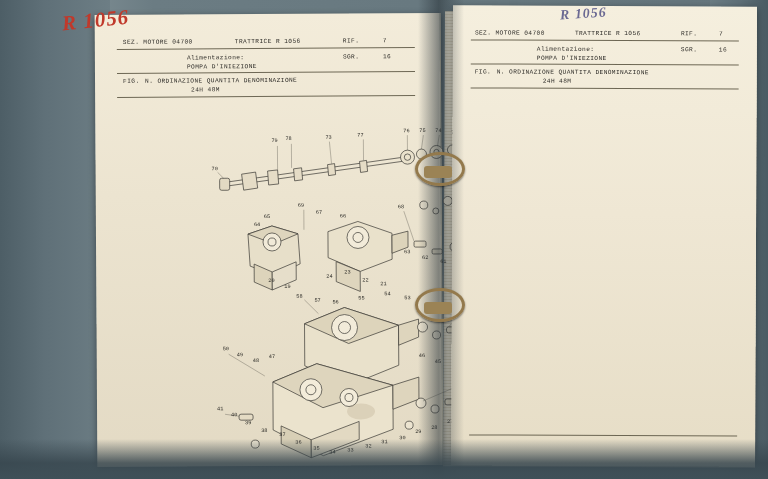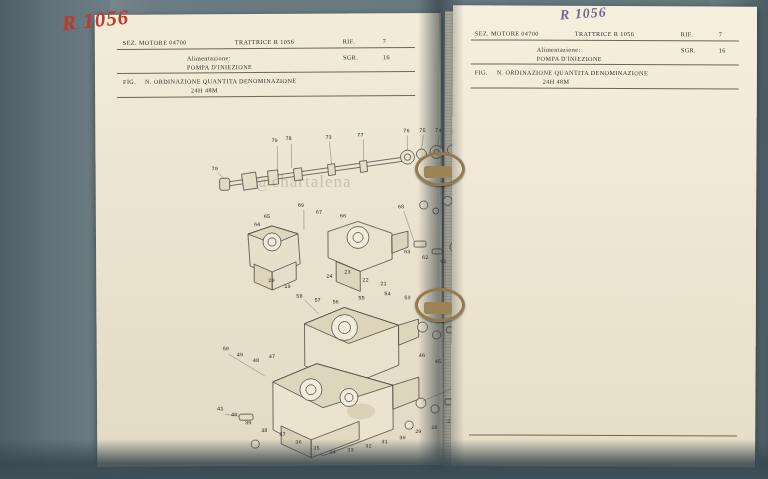--- a/index.html
+++ b/index.html
@@ -48,21 +48,21 @@
   .ring-bot{left:415px;top:288px;width:44px;height:28px;border-color:#93794c;}
   .ring-clip{position:absolute;left:424px;width:28px;height:12px;background:#9b8355;border-radius:3px;}
 
   
   .hand{position:absolute;color:#c0392b;font-family:"Liberation Serif", serif;
     font-style:italic;font-weight:bold;letter-spacing:1px;}
   .hand-left{left:62px;top:8px;font-size:21px;transform:rotate(-6deg);}
   .hand-right{left:560px;top:6px;font-size:14px;color:#3d3d7a;transform:rotate(-4deg);opacity:.75;}
 
   
-  .lh-row{position:absolute;font-size:6.2px;letter-spacing:.4px;color:#2d2b27;font-family:Liberation Serif, serif;}
+  .lh-row{position:absolute;font-size:6.2px;letter-spacing:.4px;color:#2d2b27;font-family:Liberation Mono, monospace;}
   .hr-line{position:absolute;background:#6d6754;height:1px;}
 
   
   .fig-frame{position:absolute;left:112px;top:100px;width:313px;height:345px;}
   .fig-svg{position:absolute;left:0;top:0;}
 
   
   .wm{position:absolute;left:255px;top:172px;font-size:17px;color:rgba(120,120,120,.33);
     font-family:"Liberation Serif", serif;letter-spacing:1px;transform:rotate(0deg);
     white-space:nowrap;}
@@ -294,14 +294,13 @@
   <div class="ring ring-top"></div>
   <div class="ring-clip" style="top:166px;"></div>
   <div class="ring ring-bot"></div>
   <div class="ring-clip" style="top:302px;"></div>
 
   <div class="cover-bottom"></div>
 
   <div class="hand hand-left">R 1056</div>
   <div class="hand hand-right">R 1056</div>
 
-  <div class="wm">@chartalena</div>
 </div>
 
 </body></html>

